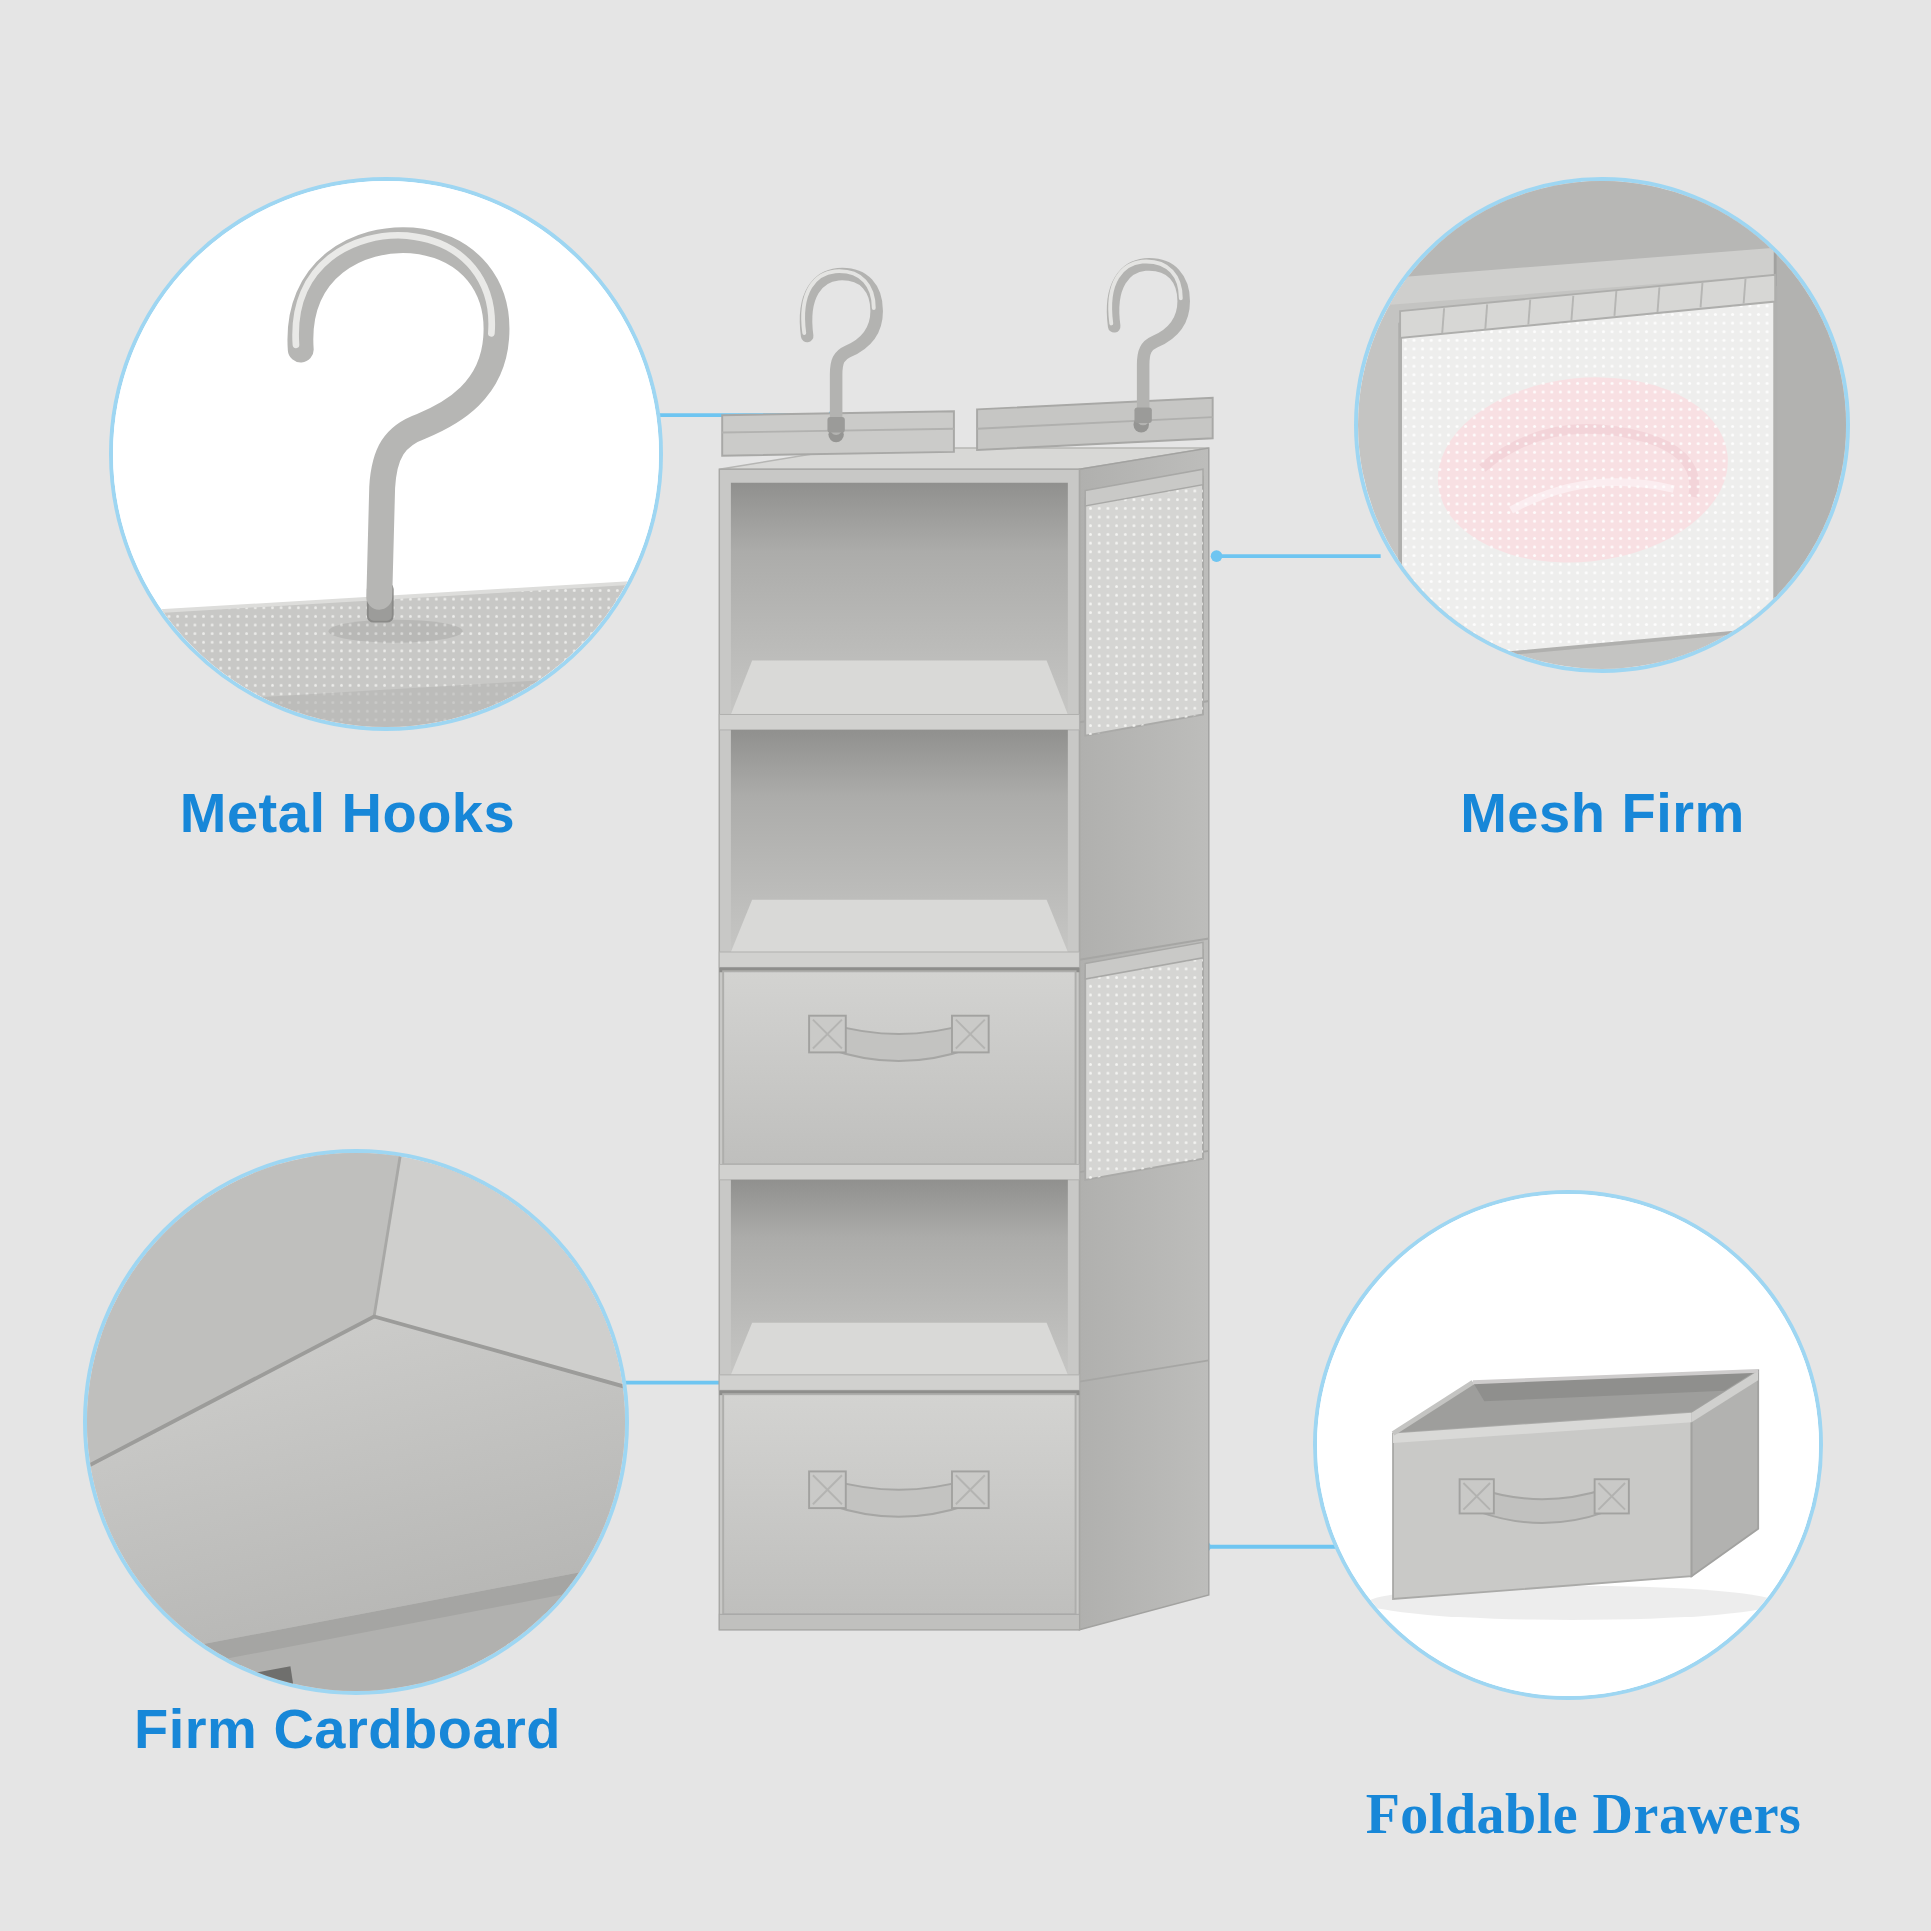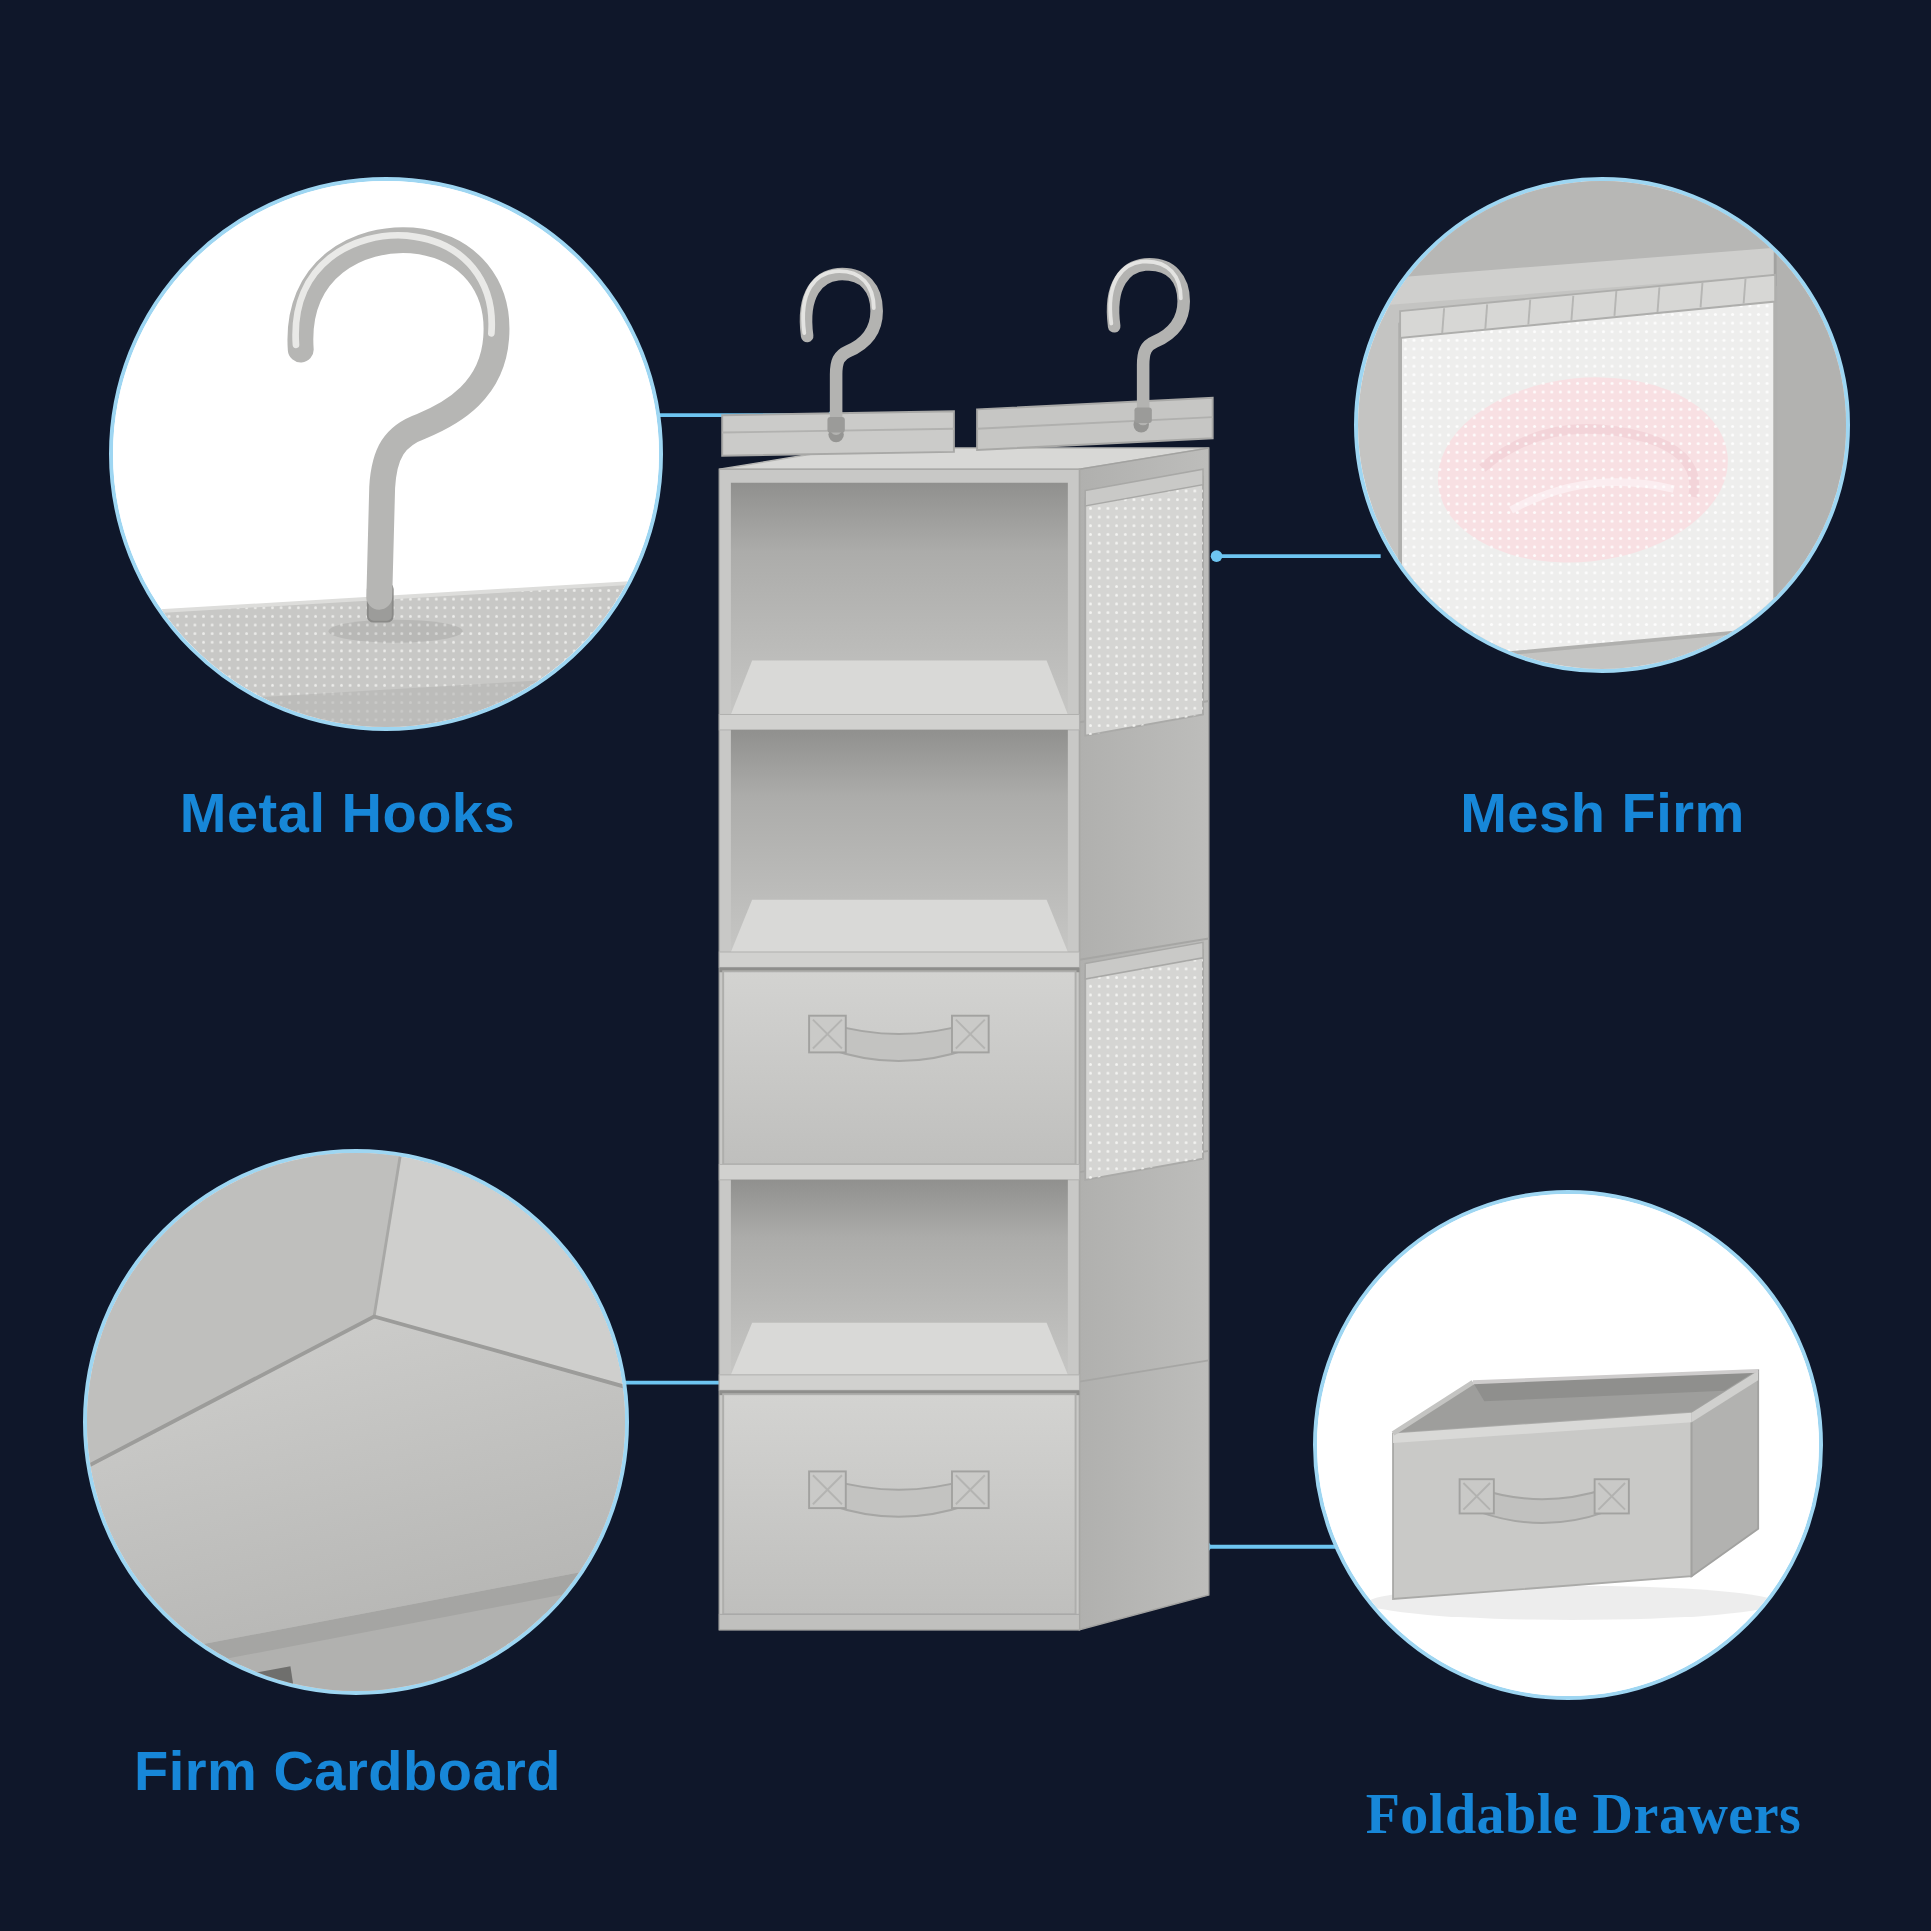--- a/index.html
+++ b/index.html
@@ -3,34 +3,34 @@
 <meta charset="utf-8">
 <title>Product Feature Graphic</title>
 <style>
   :root{
     --label-text:#1787d8;
     --circle-border:#9ed6f2;
     --connector-line:#6ec5f1;
   }
   *{box-sizing:border-box;margin:0;padding:0;}
   body{background:#ffffff;font-family:"Liberation Sans",sans-serif;}
-  .stage{position:relative;width:1931px;height:1931px;background:#0f172a;overflow:hidden;}
+  .stage{position:relative;width:1931px;height:1931px;background:#e5e5e5;overflow:hidden;}
   .product-svg{position:absolute;left:0;top:0;width:1931px;height:1931px;}
   .circle{position:absolute;border-radius:50%;border:4.8px solid var(--circle-border);
           overflow:hidden;background:#ffffff;}
   .circle svg{display:block;width:100%;height:100%;}
   .c-tl{left:109px;top:177px;width:554px;height:554px;}
   .c-tr{left:1354px;top:177px;width:496px;height:496px;}
   .c-bl{left:83px;top:1149px;width:546px;height:546px;}
   .c-br{left:1313px;top:1190px;width:510px;height:510px;}
   .label{position:absolute;color:var(--label-text);font-weight:700;font-size:56px;
          text-align:center;white-space:nowrap;letter-spacing:0.5px;}
   .l-tl{left:77px;top:780px;width:541px;}
   .l-tr{left:1342px;top:780px;width:521px;}
-  .l-bl{left:58px;top:1738px;width:579px;text-align:center;}
+  .l-bl{left:58px;top:1696px;width:579px;text-align:center;}
   .l-br{left:1313px;top:1782px;width:541px;font-family:Liberation Serif, serif;}
   .cline{stroke:var(--connector-line);stroke-width:4;}
   .cdot{fill:var(--connector-line);}
 </style>
 </head>
 <body>
 
 <div class="stage">
 
   <svg class="product-svg" viewBox="0 0 2000 2000">

